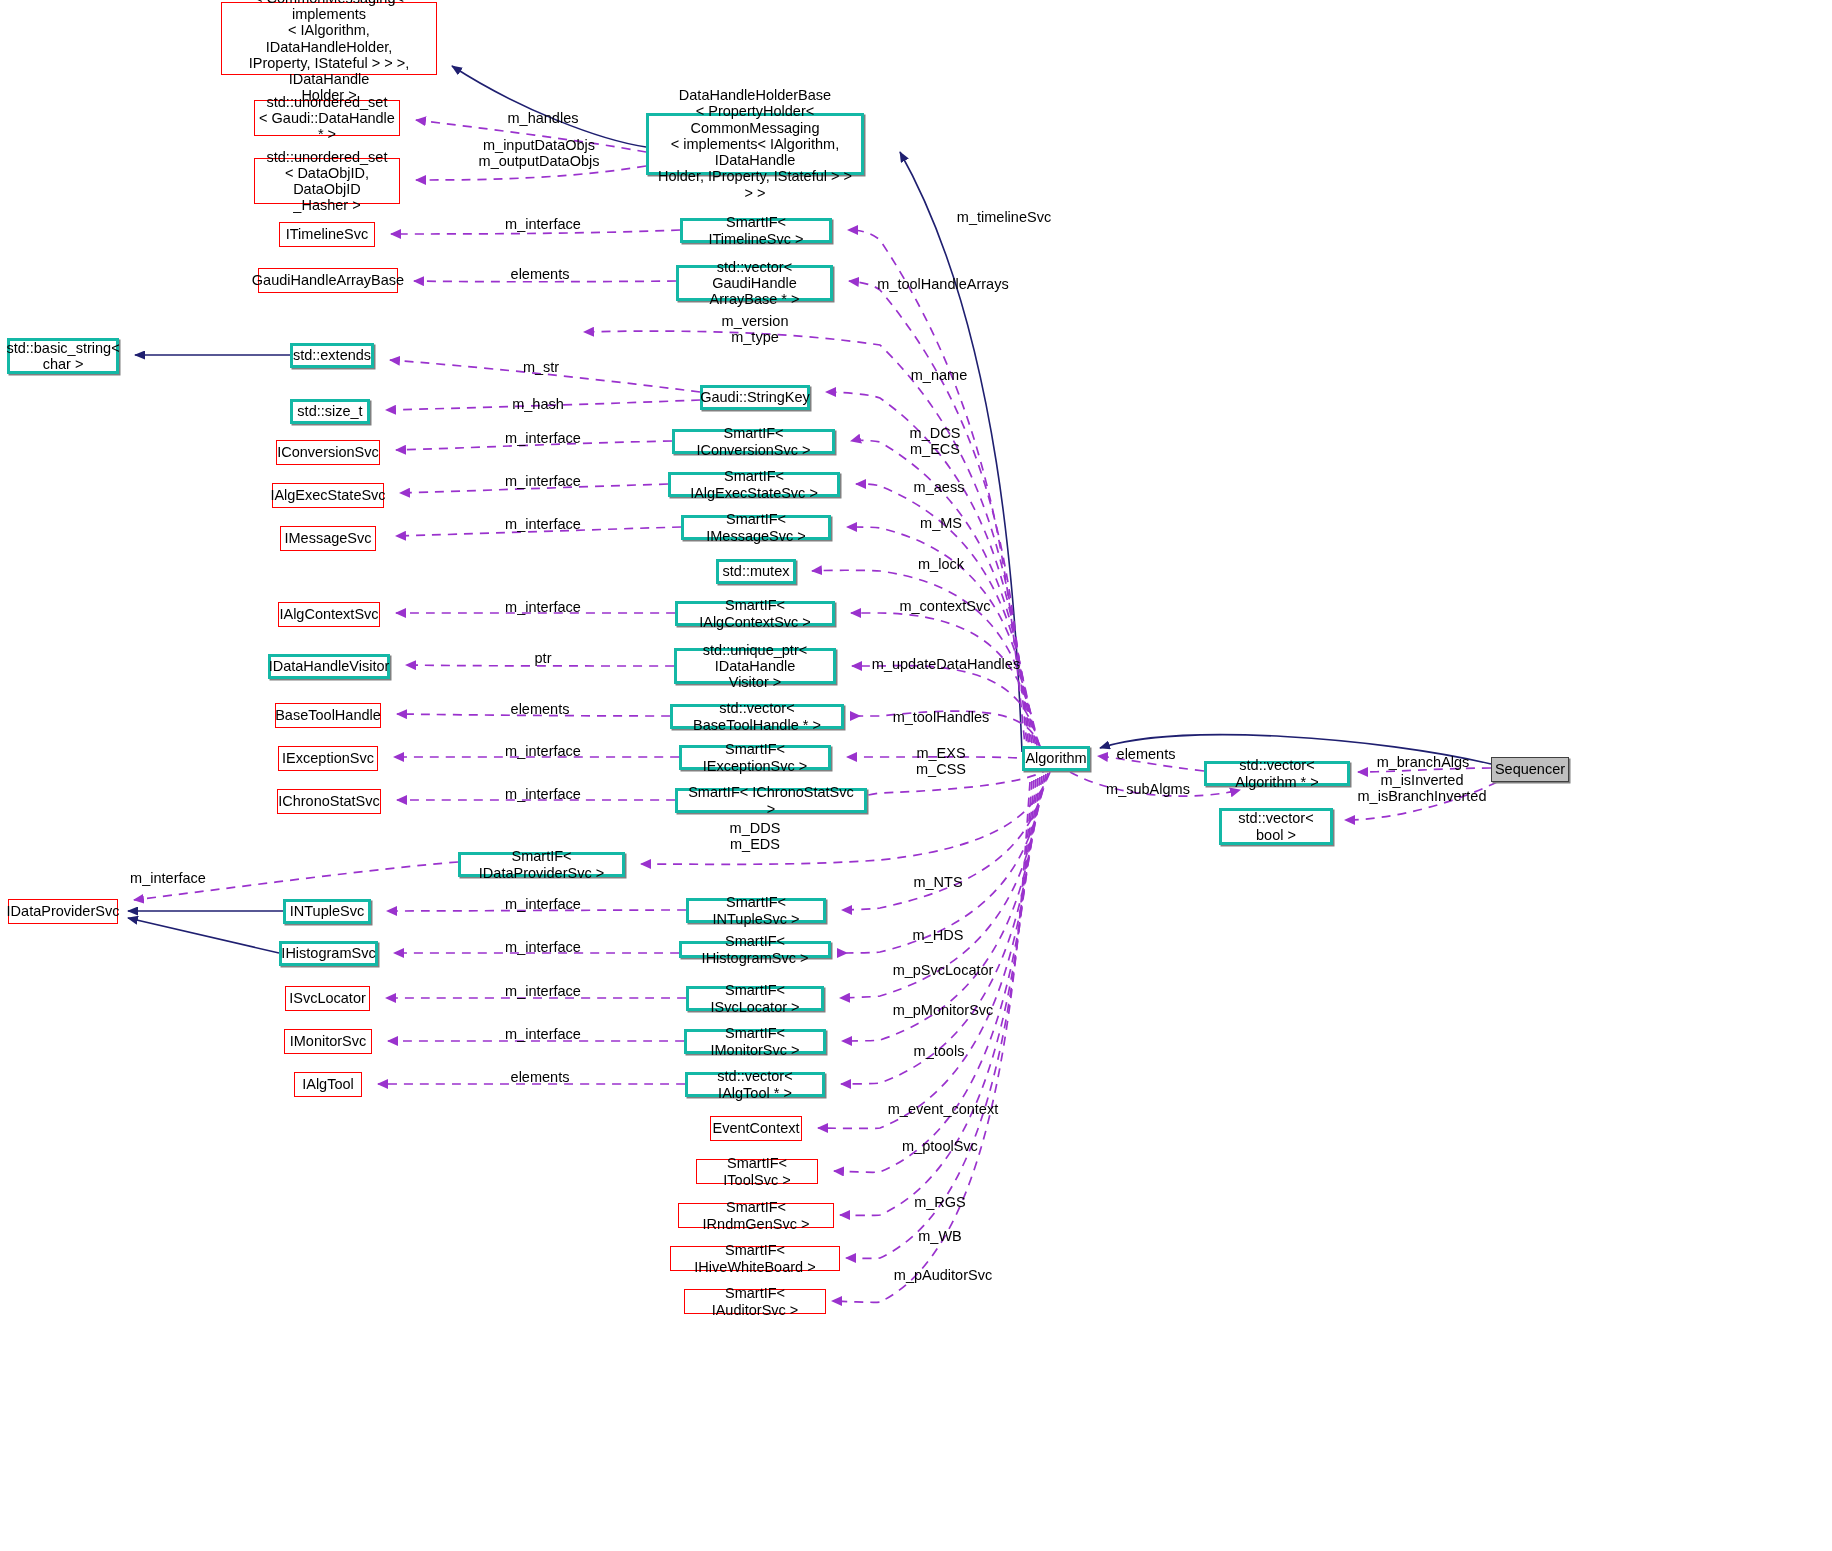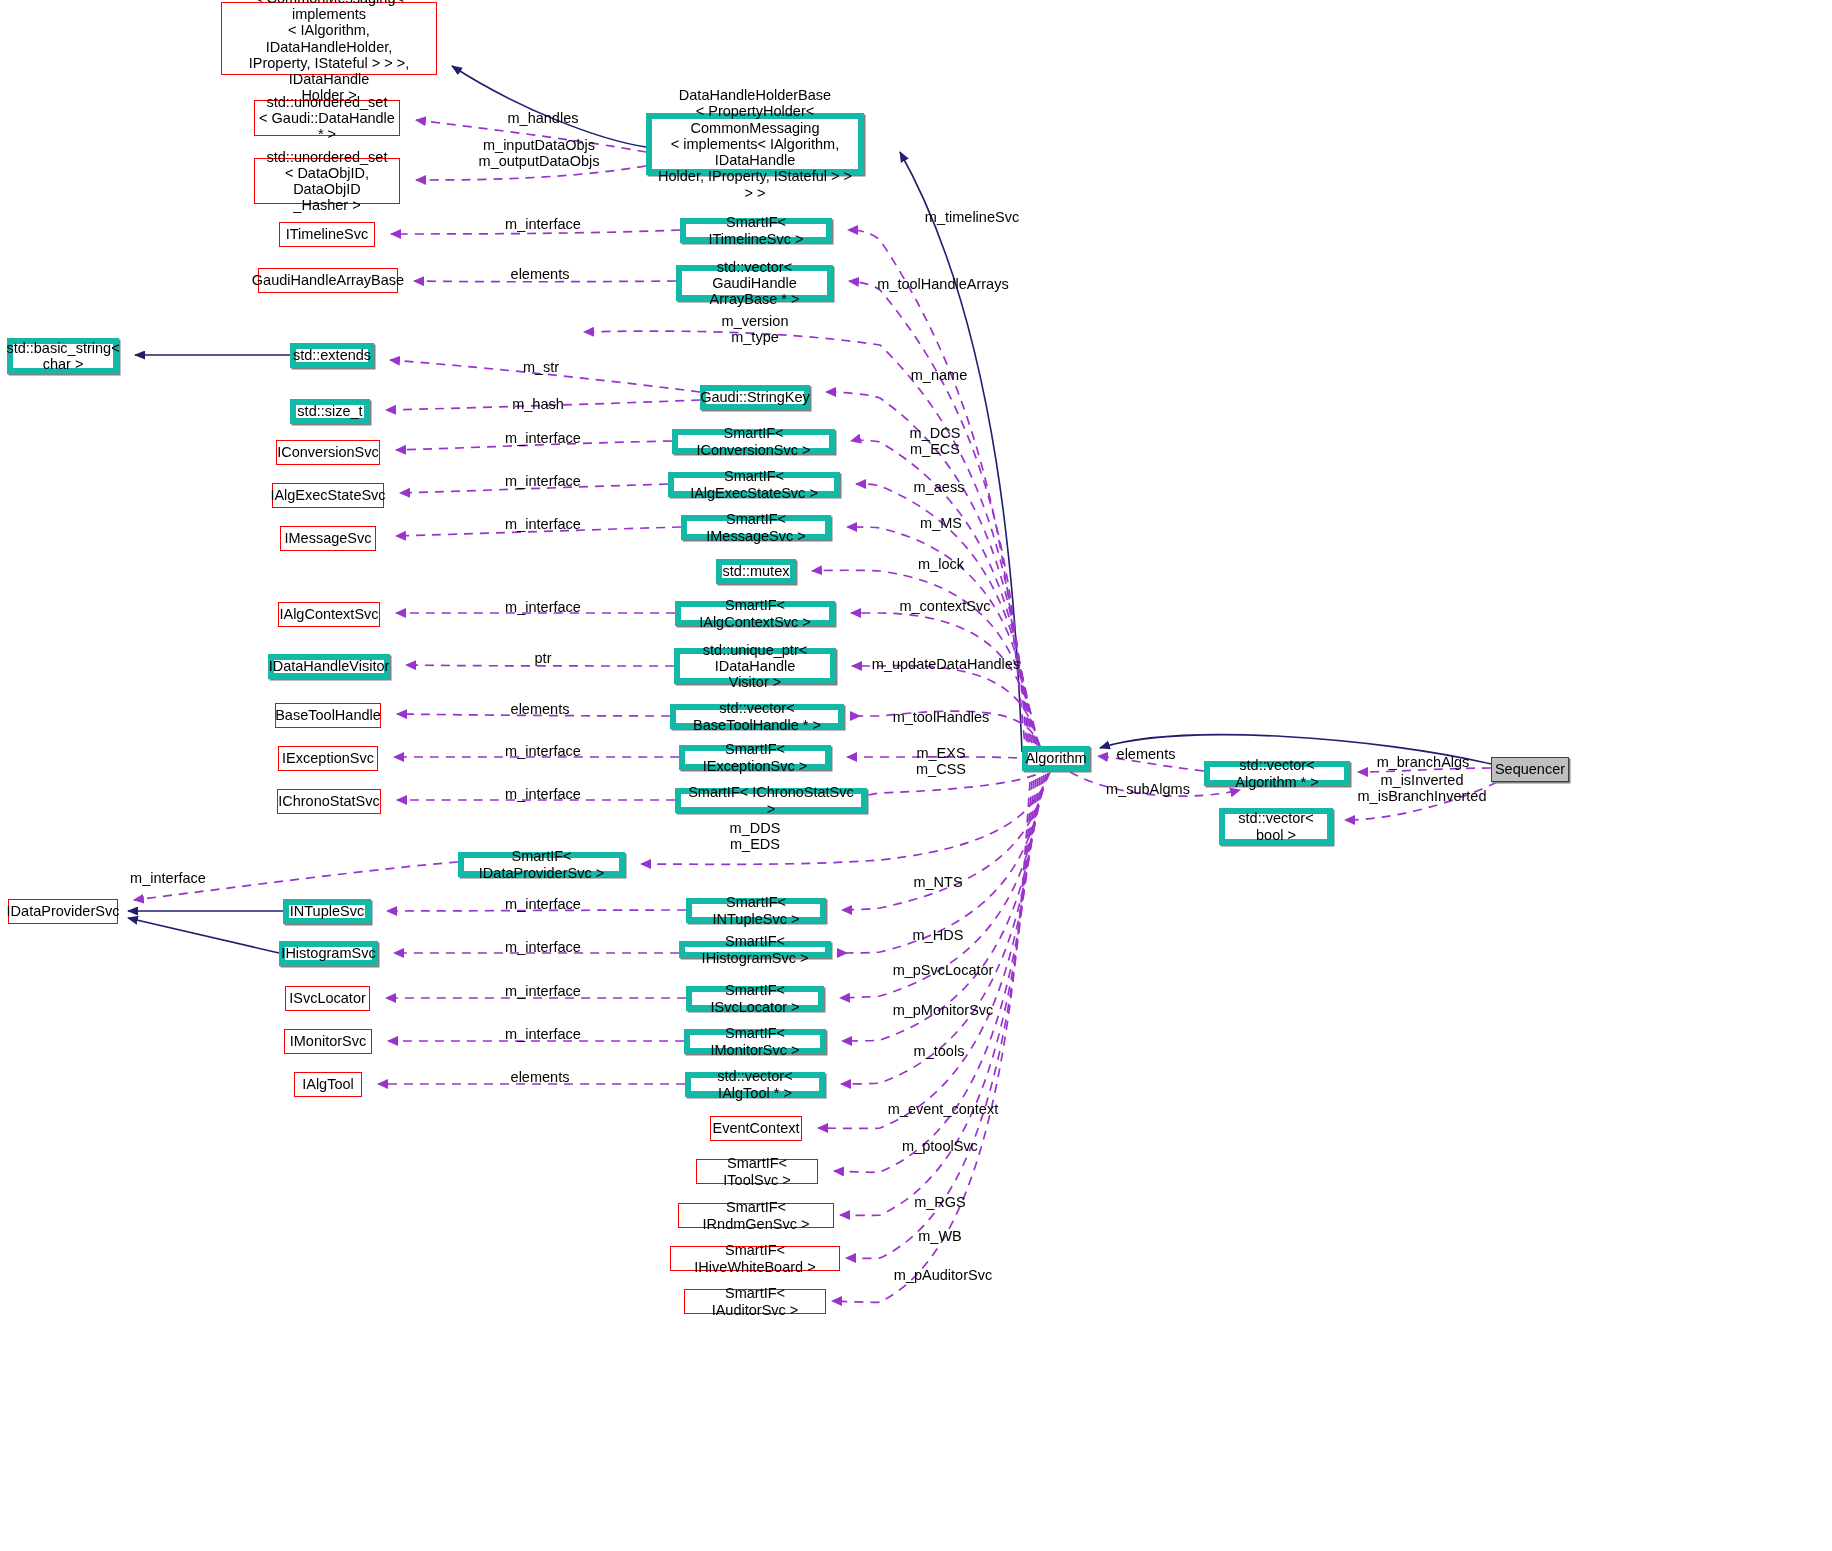--- a/index.html
+++ b/index.html
@@ -24,21 +24,21 @@
     pointer-events: none;
   }
   .node {
     position: absolute;
     box-sizing: border-box;
     display: flex;
     align-items: center;
     justify-content: center;
     text-align: center;
     background: #ffffff;
-    border: 6px solid #14b8a6;
+    border: 3px solid #14b8a6;
     font-size: 14.5px;
     line-height: 1.12;
     color: #000000;
     white-space: pre-line;
     padding: 1px 4px;
     box-shadow: 1.5px 1.5px 0 0 #808080;
   }
   .node.red {
     border: 1px solid #ff0000;
     box-shadow: none;
@@ -266,21 +266,21 @@
   <div class="edgelabel" style="left:543px;top:743px;">m_interface</div>
   <div class="edgelabel" style="left:543px;top:786px;">m_interface</div>
   <div class="edgelabel" style="left:168px;top:870px;">m_interface</div>
   <div class="edgelabel" style="left:543px;top:896px;">m_interface</div>
   <div class="edgelabel" style="left:543px;top:939px;">m_interface</div>
   <div class="edgelabel" style="left:543px;top:983px;">m_interface</div>
   <div class="edgelabel" style="left:543px;top:1026px;">m_interface</div>
   <div class="edgelabel" style="left:540px;top:1069px;">elements</div>
   <div class="edgelabel" style="left:755px;top:820px;">m_DDS
 m_EDS</div>
-  <div class="edgelabel" style="left:949px;top:209px;padding-left:46px;">m_timelineSvc</div>
+  <div class="edgelabel" style="left:981px;top:209px;padding-left:46px;">m_timelineSvc</div>
   <div class="edgelabel" style="left:943px;top:276px;">m_toolHandleArrays</div>
   <div class="edgelabel" style="left:939px;top:367px;">m_name</div>
   <div class="edgelabel" style="left:935px;top:425px;">m_DCS
 m_ECS</div>
   <div class="edgelabel" style="left:939px;top:479px;">m_aess</div>
   <div class="edgelabel" style="left:941px;top:515px;">m_MS</div>
   <div class="edgelabel" style="left:941px;top:556px;">m_lock</div>
   <div class="edgelabel" style="left:945px;top:598px;">m_contextSvc</div>
   <div class="edgelabel" style="left:946px;top:656px;">m_updateDataHandles</div>
   <div class="edgelabel" style="left:941px;top:709px;">m_toolHandles</div>

